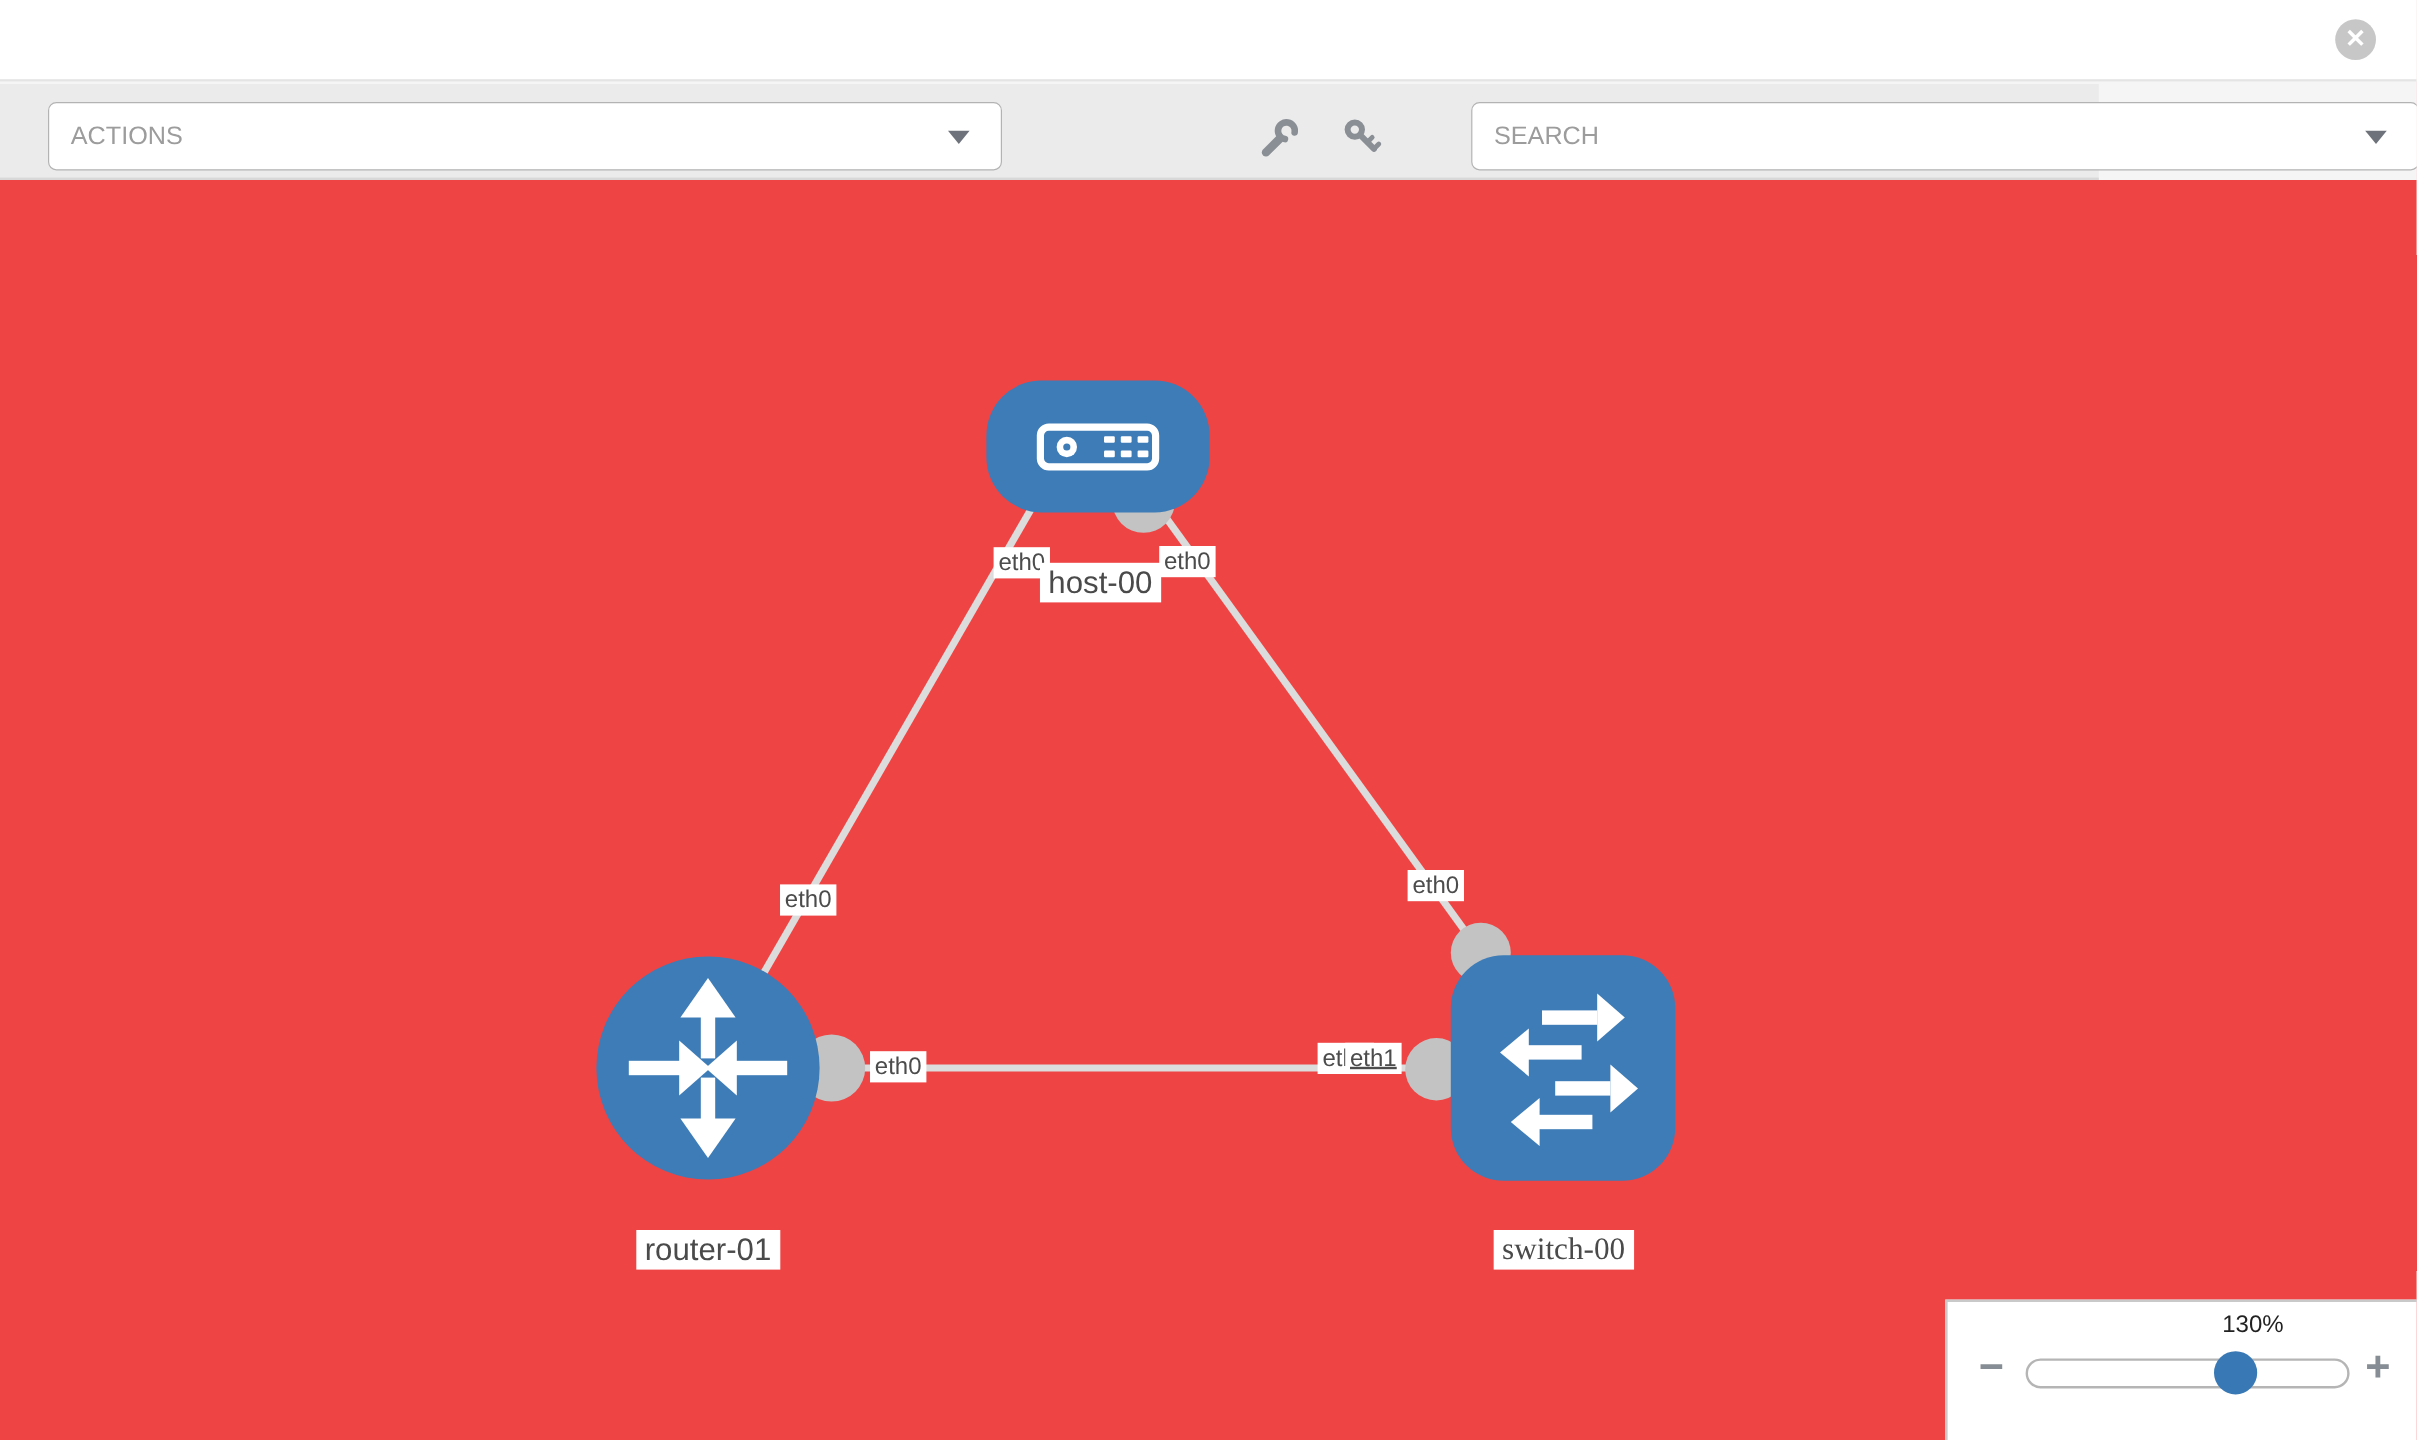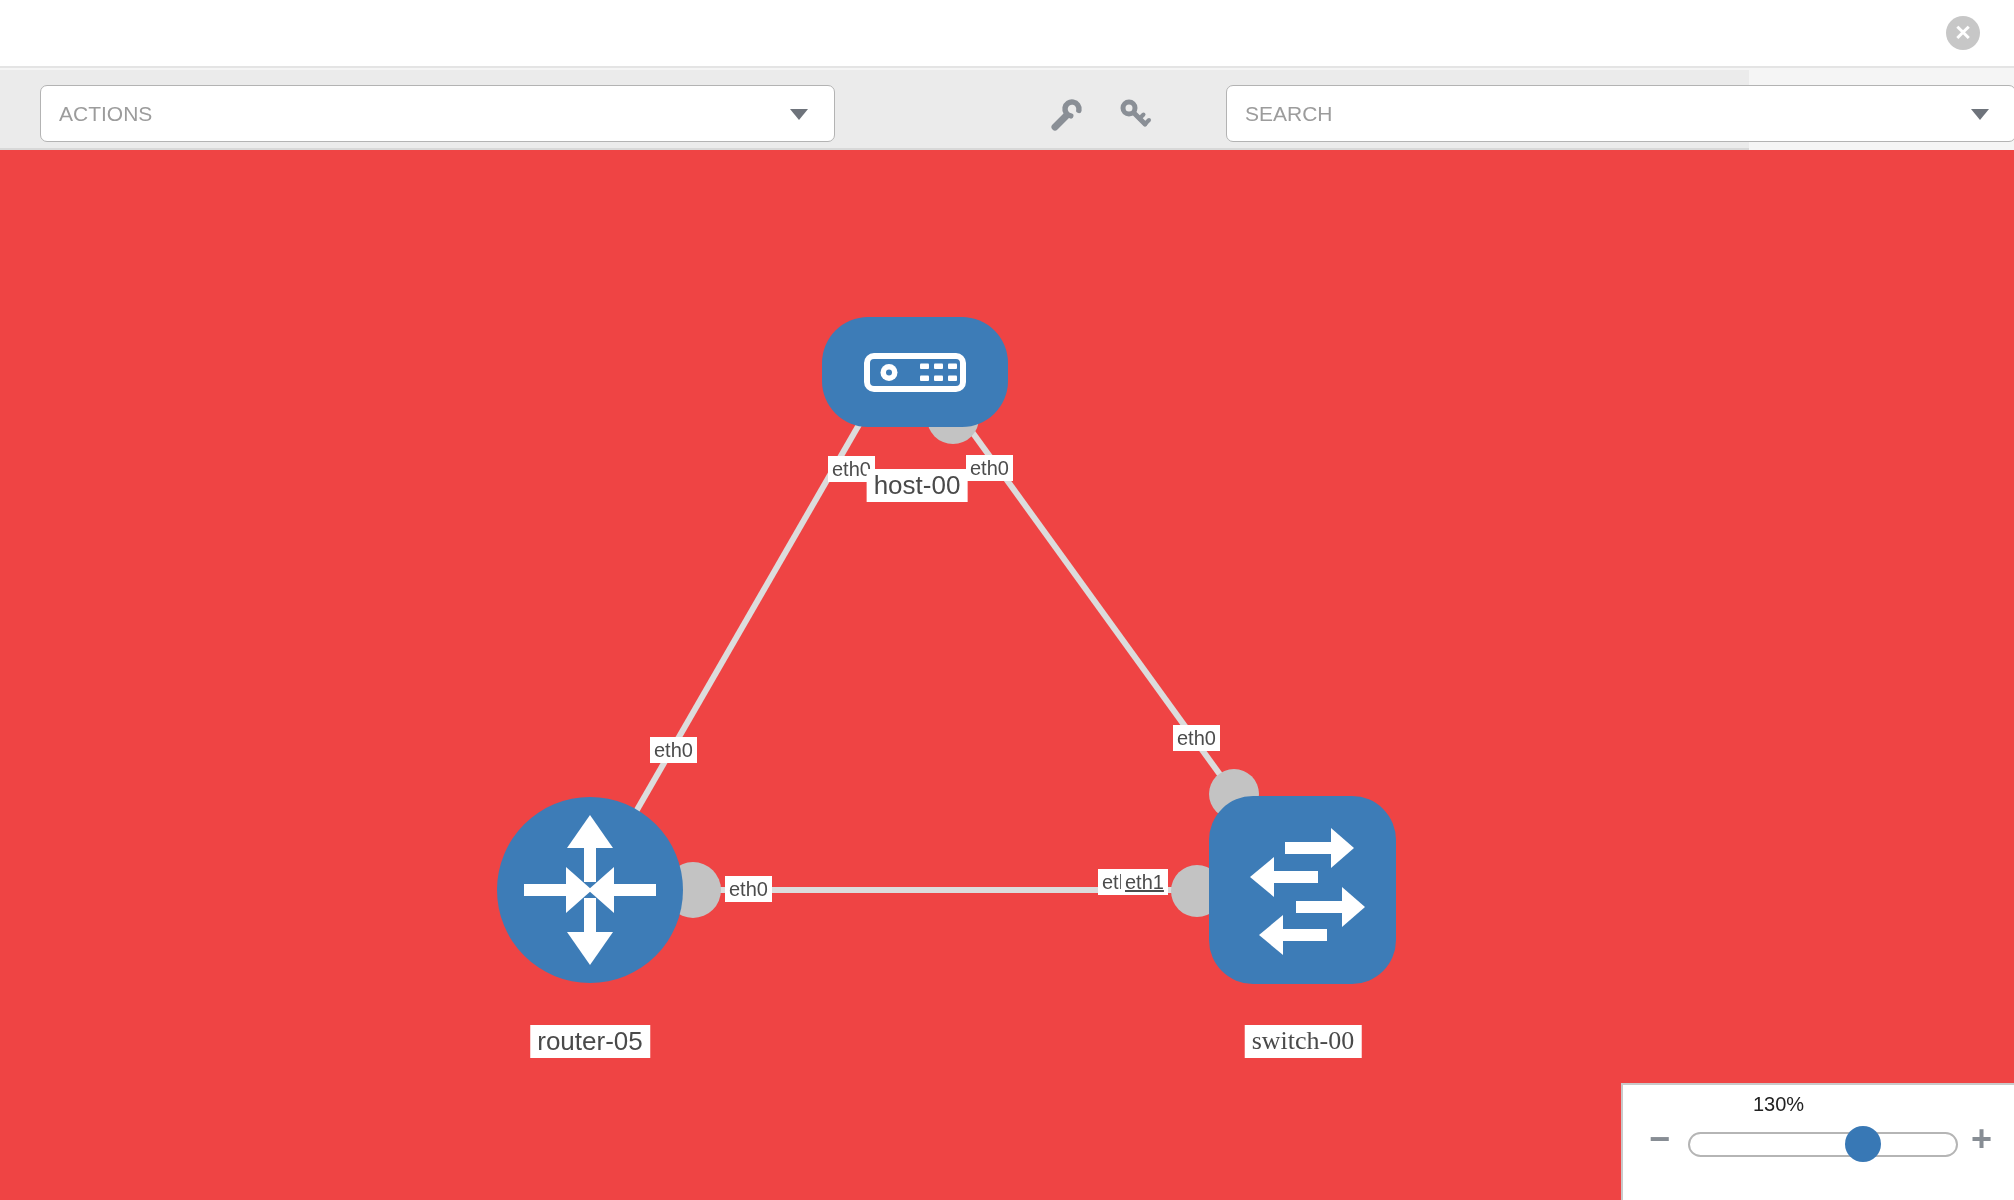--- a/index.html
+++ b/index.html
@@ -43,21 +43,21 @@
 
   .chip { position:absolute; background:#ffffff; color:#4c4c4c; font-size:20px;
           line-height:1.3; padding:0 4px; white-space:nowrap; z-index:2; }
   .node-label { position:absolute; transform:translateX(-50%); background:#ffffff;
                 color:#4a4a4a; font-size:26px; line-height:1.25; padding:0 7px;
                 white-space:nowrap; z-index:3;margin-top:29px; }
 
   
   .zoom-panel { position:absolute; left:1621px; top:1083px; width:400px; height:130px;
                 background:#ffffff; border:2px solid #c9c9c9; z-index:5; }
-  .zoom-level { position:absolute; left:130px; top:8px; width:150px; text-align:left;
+  .zoom-level { position:absolute; left:130px; top:8px; width:150px; text-align:right;
                 font-size:20px; color:#222222; }
   .zoom-minus, .zoom-plus { position:absolute; top:36px; font-size:36px; font-weight:bold;
                             color:#878d94; cursor:pointer; line-height:36px; }
   .zoom-minus { left:26px; }
   .zoom-plus  { left:348px; }
   .zoom-track { position:absolute; left:65px; top:47px; width:270px; height:25px;
                 background:#ffffff; border:2px solid #b5b5b5; border-radius:14px; cursor:pointer; }
   .zoom-thumb { position:absolute; left:calc(65% - 18px); top:-8px; width:36px; height:36px;
                 border-radius:50%; background:var(--accent-blue,#3878b5); cursor:grab; }
 </style>
@@ -156,21 +156,21 @@
 
     <div class="chip" style="left:828px;  top:306px;">eth0</div>
     <div class="chip" style="left:966px;  top:305px;">eth0</div>
     <div class="chip" style="left:650px;  top:587px;">eth0</div>
     <div class="chip" style="left:1173px; top:575px;">eth0</div>
     <div class="chip" style="left:725px;  top:726px;">eth0</div>
     <div class="chip" style="left:1098px; top:719px; z-index:1;">eth0</div>
     <div class="chip" style="left:1121px; top:719px; z-index:2;text-decoration:underline;">eth1</div>
 
     <div class="node-label" style="left:917px;  top:290px;">host-00</div>
-    <div class="node-label" style="left:590px;  top:846px;">router-05</div>
+    <div class="node-label" style="left:590px;  top:846px;">router-01</div>
     <div class="node-label" style="left:1303px; top:846px;font-family:Liberation Serif, serif;">switch-00</div>
   </div>
 
   <div class="zoom-panel">
     <div class="zoom-level">130%</div>
     <div class="zoom-minus">−</div>
     <div class="zoom-track">
       <div class="zoom-thumb"></div>
     </div>
     <div class="zoom-plus">+</div>

